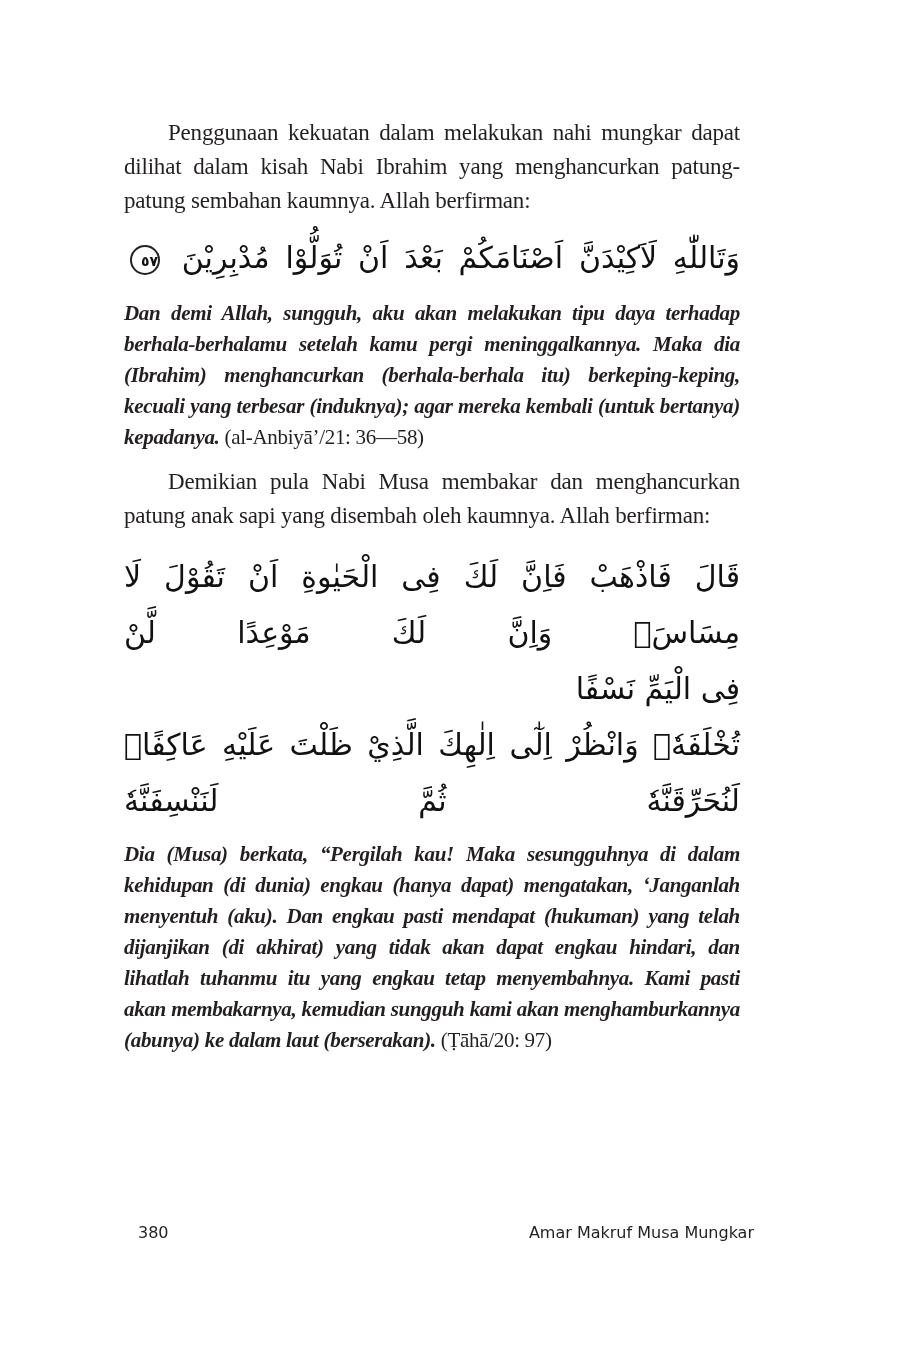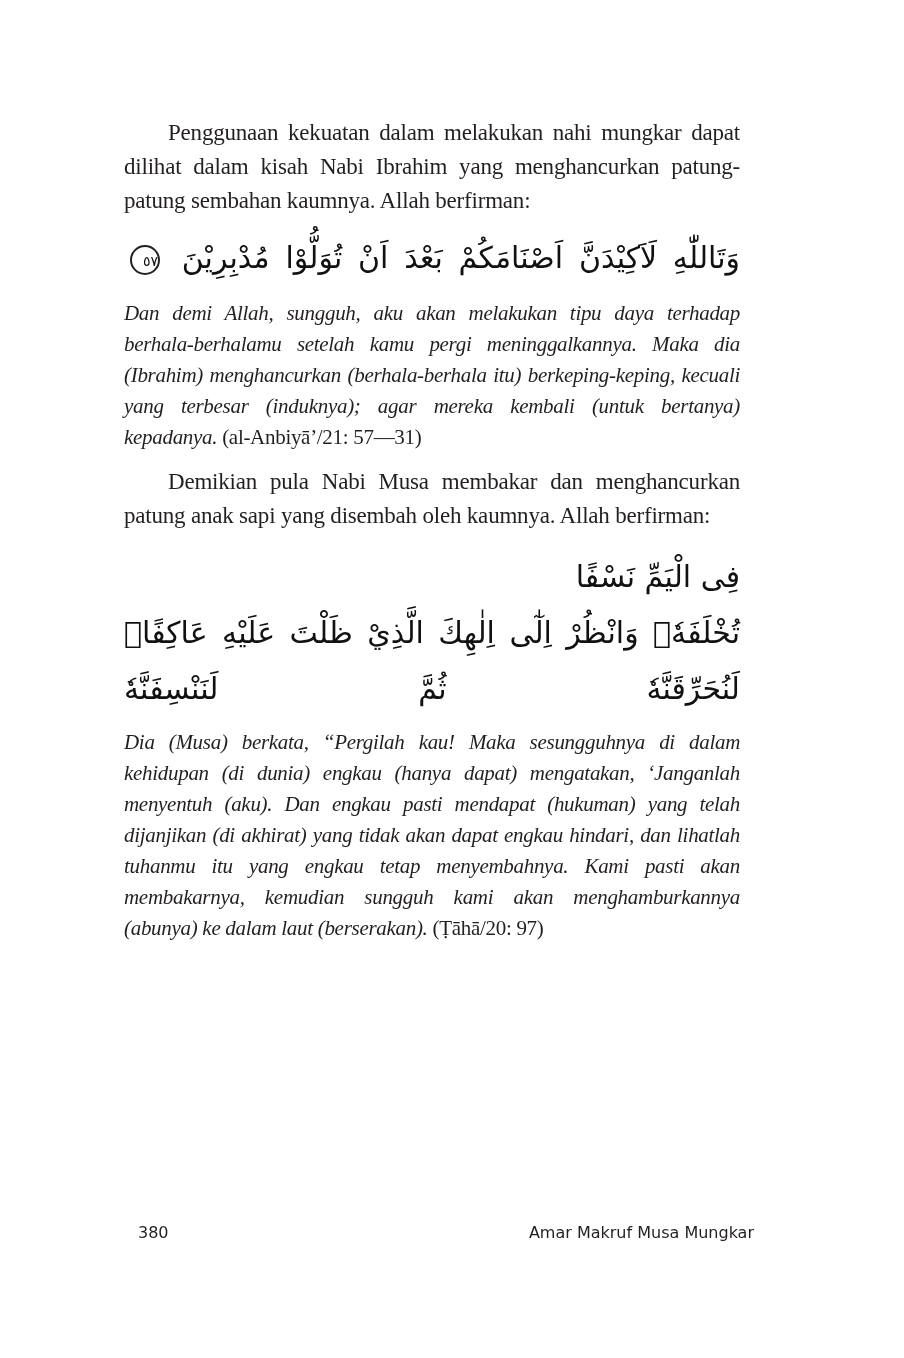--- a/index.html
+++ b/index.html
@@ -48,30 +48,31 @@
       height: 30px;
       line-height: 28px;
       border: 2px double #222;
       border-radius: 50%;
       font-size: 14px;
       text-align: right;
       vertical-align: middle;
       margin: 0 6px;
       box-sizing: border-box;
       direction: rtl;
+      font-weight: bold;
     }
     .translation {
       font-family: "Liberation Serif", "DejaVu Serif", serif;
       font-size: 21px;
       line-height: 31px;
       text-align: justify;
       margin: 0;
       letter-spacing: -0.3px;
     }
-    .translation .it { font-style: italic; }
+    .translation .it { font-style: italic; font-weight: bold; }
     .footer {
       position: absolute;
       top: 1223px;
       left: 138px;
       width: 616px;
       font-family: "DejaVu Sans", sans-serif;
       font-size: 16px;
       color: #231f20;
       display: flex;
       justify-content: space-between;
@@ -93,25 +94,26 @@
 
   <p id="p1" class="para">Penggunaan kekuatan dalam melakukan nahi mungkar dapat dilihat dalam kisah Nabi Ibrahim yang menghancurkan patung-patung sembahan kaumnya. Allah berfirman:</p>
 
   <div id="ar1" class="arabic">
     <span class="line">
       <span>وَتَاللّٰهِ لَاَكِيْدَنَّ اَصْنَامَكُمْ بَعْدَ اَنْ تُوَلُّوْا مُدْبِرِيْنَ</span>
       <span class="verse-marker">٥٧</span>
     </span>
   </div>
 
-  <p id="tr1" class="translation"><span class="it">Dan demi Allah, sungguh, aku akan melakukan tipu daya terhadap berhala-berhalamu setelah kamu pergi meninggalkannya. Maka dia (Ibrahim) menghancurkan (berhala-berhala itu) berkeping-keping, kecuali yang terbesar (induknya); agar mereka kembali (untuk bertanya) kepadanya.</span> <span>(al-Anbiyā’/21: 57—31)</span></p>
+  <p id="tr1" class="translation"><span class="it">Dan demi Allah, sungguh, aku akan melakukan tipu daya terhadap berhala-berhalamu setelah kamu pergi meninggalkannya. Maka dia (Ibrahim) menghancurkan (berhala-berhala itu) berkeping-keping, kecuali yang terbesar (induknya); agar mereka kembali (untuk bertanya) kepadanya.</span> <span>(al-Anbiyā’/21: 36—58)</span></p>
 
   <p id="p2" class="para">Demikian pula Nabi Musa membakar dan menghancurkan patung anak sapi yang disembah oleh kaumnya. Allah berfirman:</p>
 
   <div id="ar2" class="arabic">
+    <span class="line">قَالَ فَاذْهَبْ فَاِنَّ لَكَ فِى الْحَيٰوةِ اَنْ تَقُوْلَ لَا مِسَاسَۖ وَاِنَّ لَكَ مَوْعِدًا لَّنْ</span>
     <span class="line last">فِى الْيَمِّ نَسْفًا</span>
     <span class="line">تُخْلَفَهٗۚ وَانْظُرْ اِلٰٓى اِلٰهِكَ الَّذِيْ ظَلْتَ عَلَيْهِ عَاكِفًاۗ لَنُحَرِّقَنَّهٗ ثُمَّ لَنَنْسِفَنَّهٗ</span>
   </div>
 
   <p id="tr2" class="translation"><span class="it">Dia (Musa) berkata, “Pergilah kau! Maka sesungguhnya di dalam kehidupan (di dunia) engkau (hanya dapat) mengatakan, ‘Janganlah menyentuh (aku). Dan engkau pasti mendapat (hukuman) yang telah dijanjikan (di akhirat) yang tidak akan dapat engkau hindari, dan lihatlah tuhanmu itu yang engkau tetap menyembahnya. Kami pasti akan membakarnya, kemudian sungguh kami akan menghamburkannya (abunya) ke dalam laut (berserakan).</span> <span>(Ṭāhā/20: 97)</span></p>
 
 
 
 </div>
 

